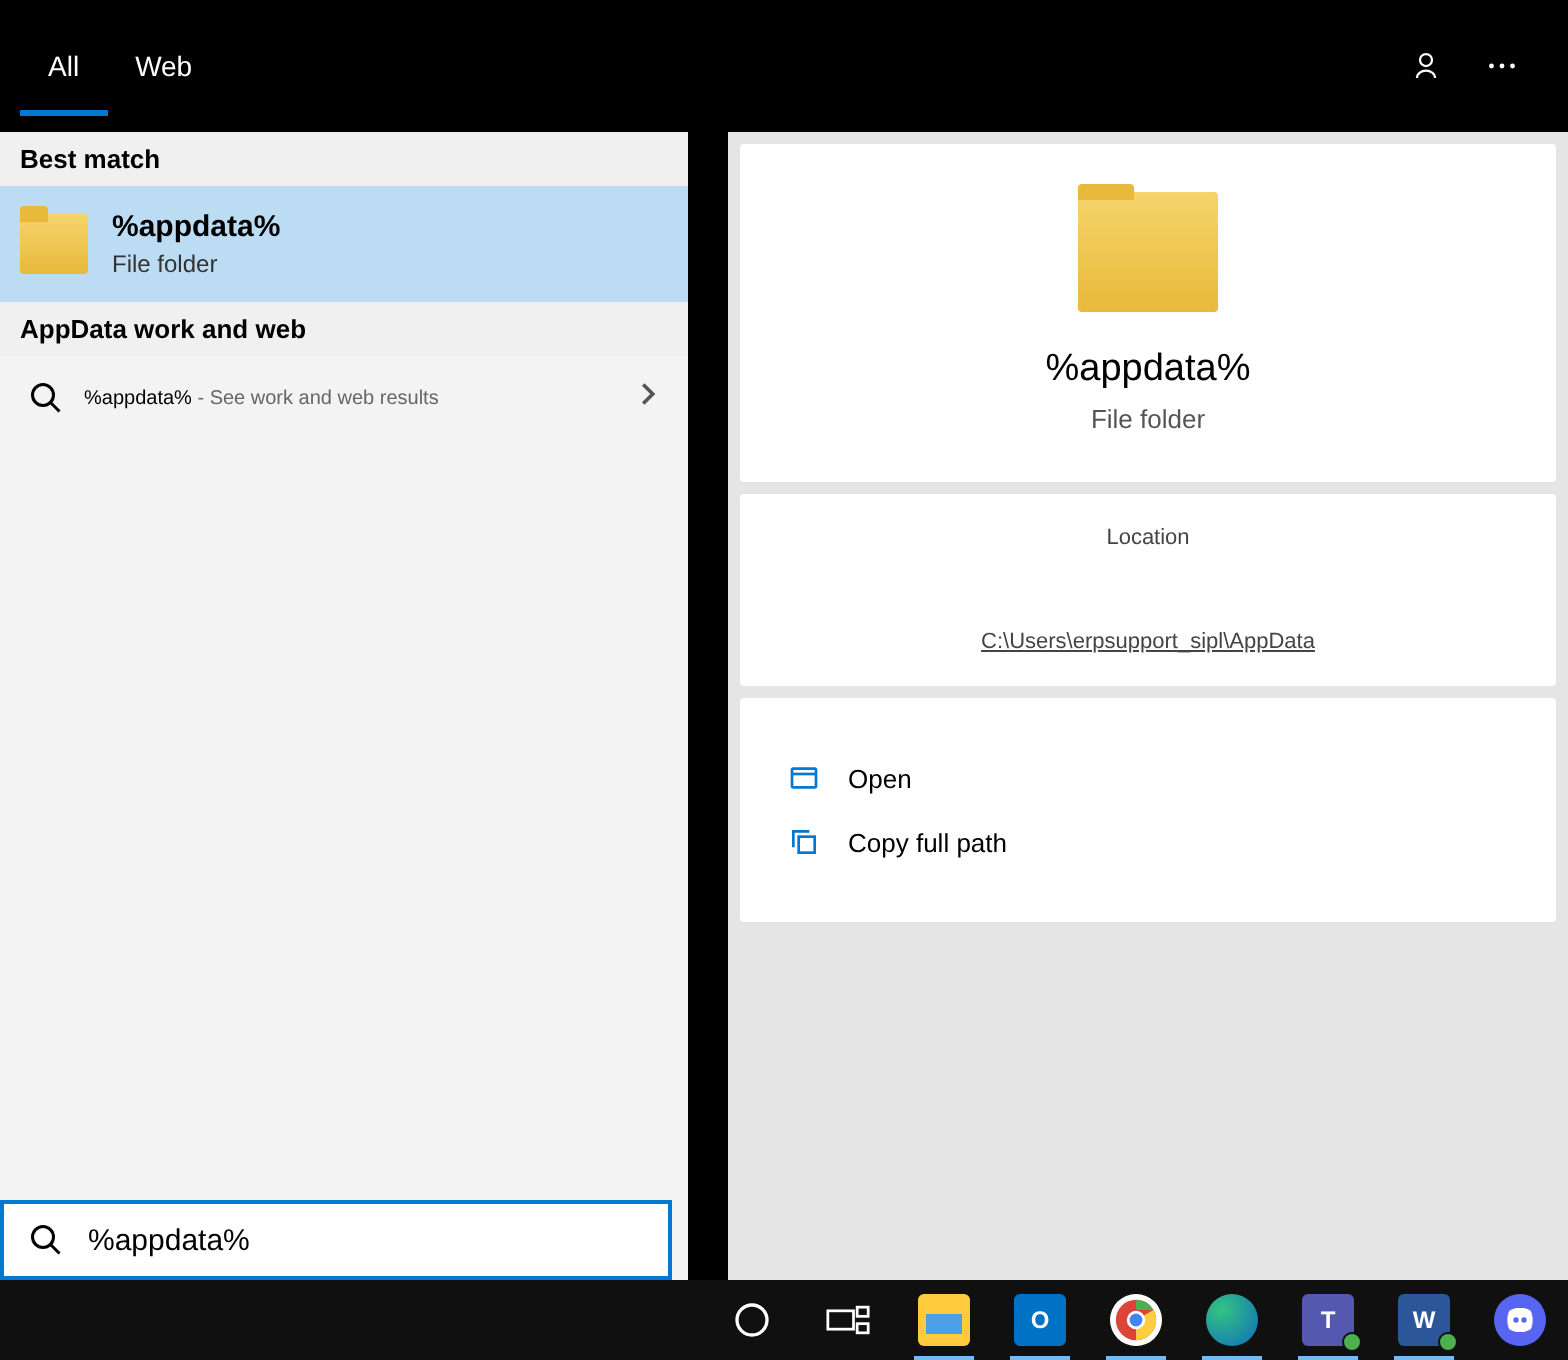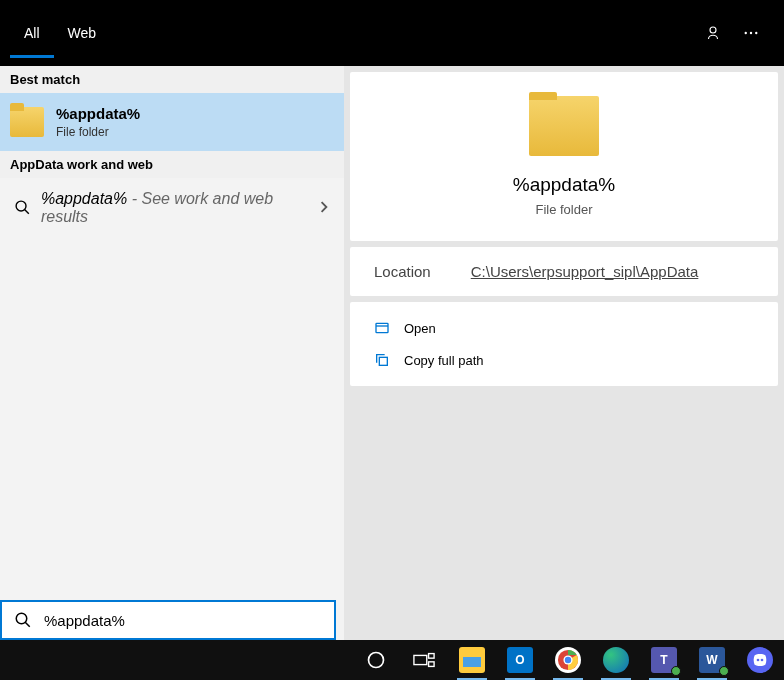--- a/index.html
+++ b/index.html
@@ -7,49 +7,49 @@
 
   
   .tabs-bar { background: #000; height: 66px; display: flex; align-items: center; padding: 0 10px; color: #fff; }
   .tab { padding: 0 14px; height: 50px; display: flex; align-items: center; font-size: 14px; color: #fff; cursor: pointer; position: relative; }
   .tab.active::after { content: ""; position: absolute; left: 0; right: 0; bottom: 0; height: 3px; background: #0078d4; }
   .more-chev { margin-left: 4px; }
   .titlebar-icons { margin-left: auto; display: flex; align-items: center; gap: 20px; padding-right: 14px; }
   .tb-icon svg { display: block; }
 
   
-  .panels { display: flex; height: 590px; }
+  .panels { display: flex; height: 590px; gap: 20px; }
   .left-panel { width: 344px; background: #f3f3f3; display: flex; flex-direction: column; }
   .right-panel { flex: 1; background: #e5e5e5; display: flex; flex-direction: column; padding: 6px; gap: 6px; }
 
   .section-header { background: #f0f0f0; font-weight: 600; font-size: 13px; padding: 6px 10px; color: #000; }
 
   .best-match-item { display: flex; align-items: center; background: #bcdcf4; padding: 12px 10px; gap: 12px; cursor: pointer; }
   .folder-icon-sm { width: 34px; height: 30px; }
   .bm-title { font-size: 15px; font-weight: 600; color: #000; }
   .bm-sub { font-size: 12px; color: #333; margin-top: 3px; }
 
   .web-row { display: flex; align-items: center; padding: 12px 14px; gap: 10px; cursor: pointer; }
   .web-row .mag { width: 18px; height: 18px; color: #000; }
-  .web-text { font-size: 16px; color: #000; font-style: italic; }
+  .web-text { font-size: 10px; color: #000; }
   .web-text .muted { color: #666; }
   .web-chev { margin-left: auto; color: #555; }
 
   
   .card { background: #fff; border-radius: 2px; padding: 16px 24px; }
   .card.header-card { display: flex; flex-direction: column; align-items: center; padding-top: 24px; padding-bottom: 24px; }
   .folder-icon-lg { width: 70px; height: 60px; margin-bottom: 18px; }
   .card-title { font-size: 19px; color: #000; margin-bottom: 6px; }
   .card-sub { font-size: 13px; color: #555; }
 
-  .loc-row { display: flex; align-items: center; gap: 40px; font-size: 15px; }
+  .loc-row { display: flex; align-items: center; gap: 40px; font-size: 11px; flex-direction: column; }
   .loc-label { color: #444; }
   .loc-value { color: #444; text-decoration: underline; cursor: pointer; }
 
-  .actions-card { padding: 10px 20px; }
+  .actions-card { padding: 24px 20px; }
   .action-row { display: flex; align-items: center; gap: 14px; padding: 8px 4px; font-size: 13px; color: #000; cursor: pointer; }
   .action-row svg { width: 16px; height: 16px; color: #0078d4; flex-shrink: 0; }
 
   
   .search-box { position: absolute; left: 0; bottom: 40px; width: 336px; height: 40px; background: #fff; border: 2px solid #0078d4; display: flex; align-items: center; padding: 0 12px; gap: 12px; }
   .search-box .mag { width: 18px; height: 18px; color: #000; }
   .search-box input { border: none; outline: none; font-size: 15px; flex: 1; background: transparent; }
 
   
   .taskbar { position: absolute; left: 0; right: 0; bottom: 0; height: 40px; background: #101010; display: flex; align-items: center; padding-left: 355px; gap: 6px; }

